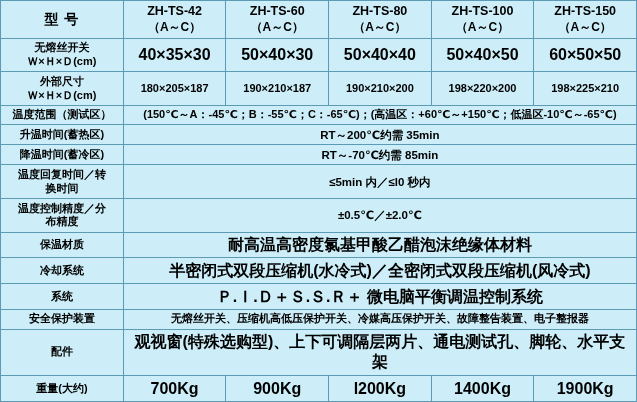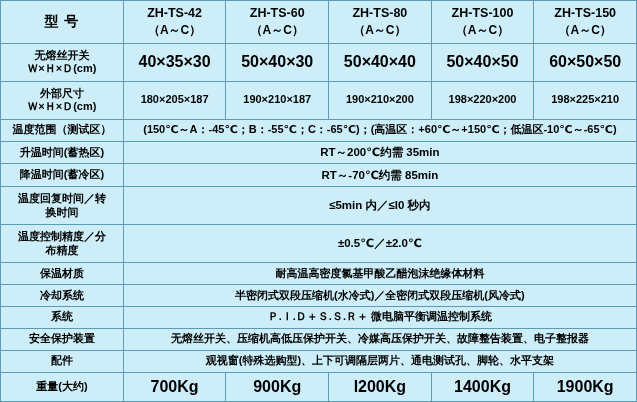--- a/index.html
+++ b/index.html
@@ -59,21 +59,21 @@
   .row-label {
     font-size: 11px;
   }
   .row-label .l2 {
     display: block;
   }
   .wide {
     font-size: 11.5px;
   }
   .wide-sm {
-    font-size: 11px;
+    font-size: 16px;
   }
   .wide-xs {
     font-size: 11px;
   }
 </style>
 </head>
 <body>
 
 <table id="spec-table">
   <colgroup>

